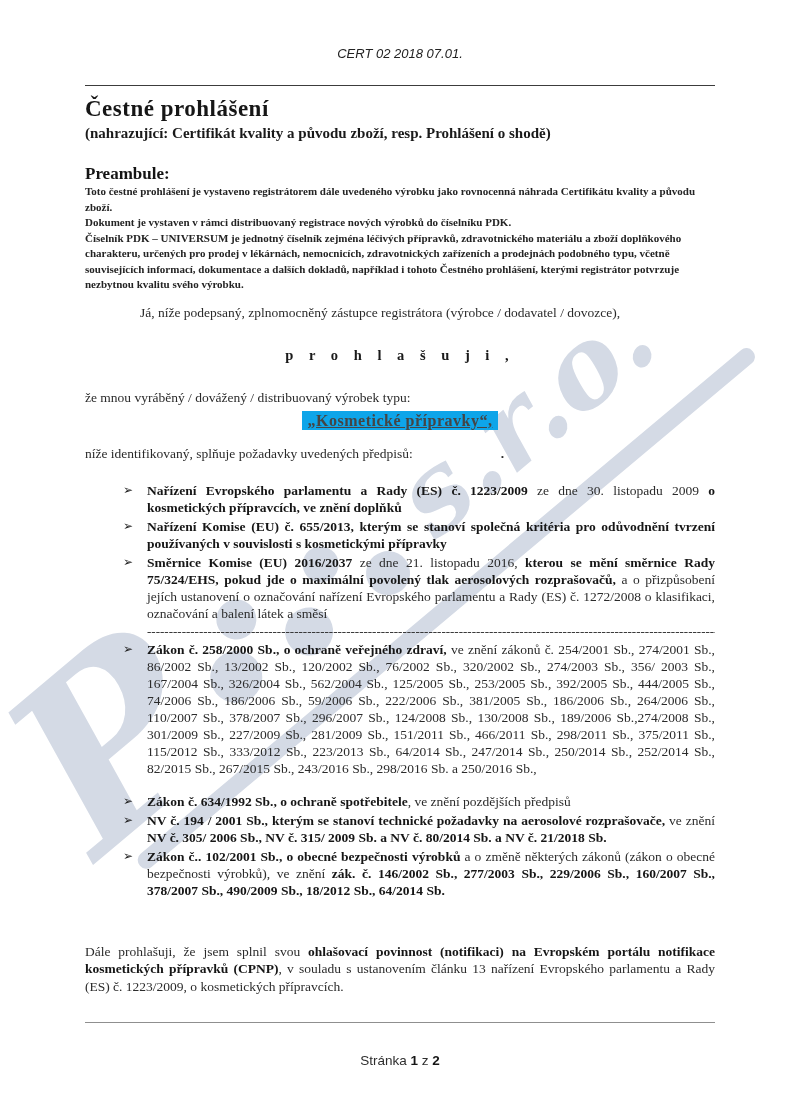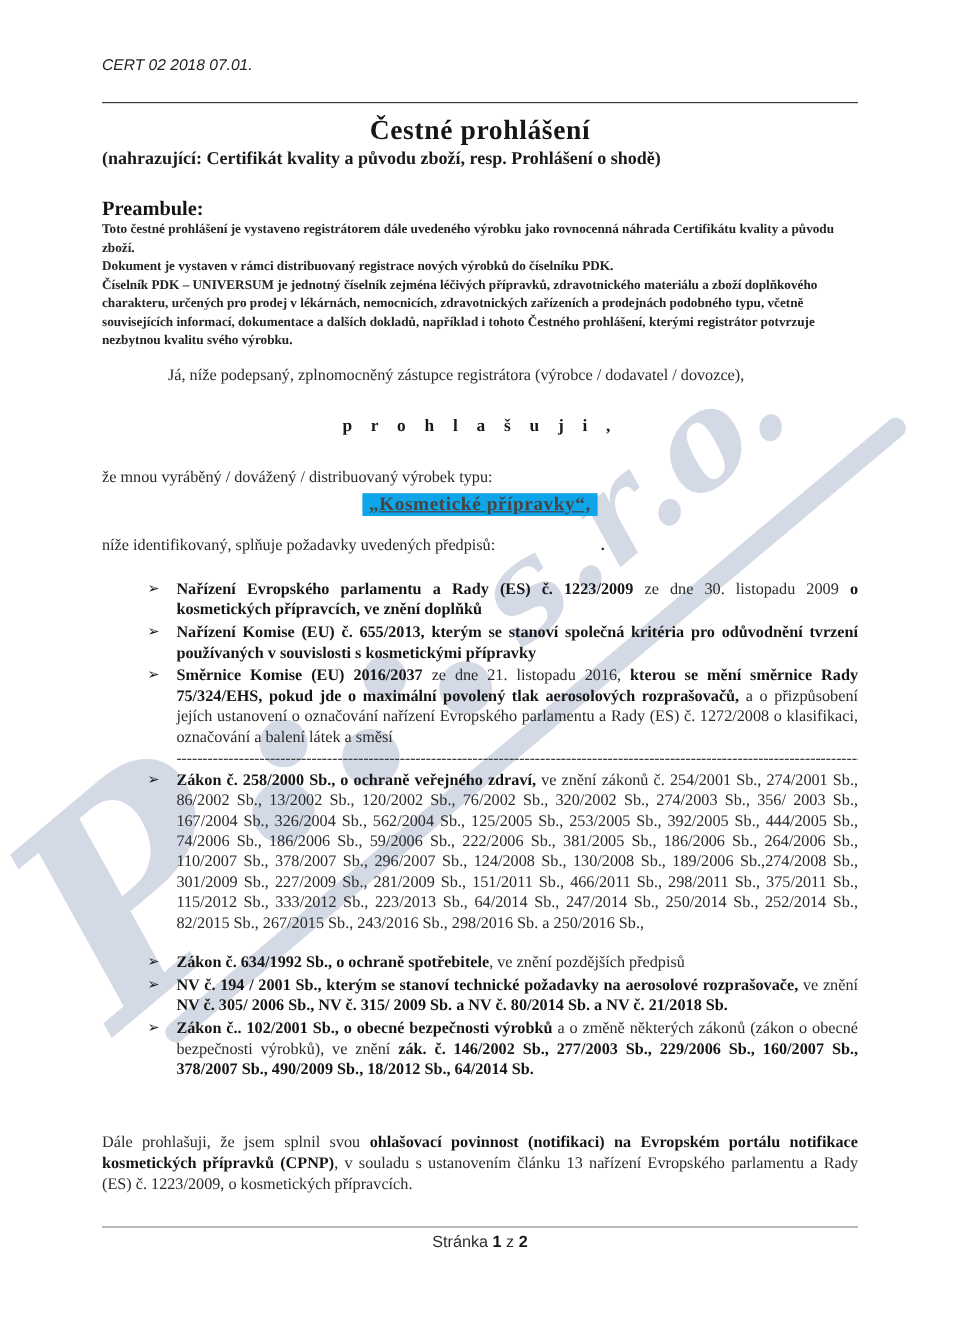--- a/index.html
+++ b/index.html
@@ -4,24 +4,24 @@
 <style>
   html,body{margin:0;padding:0;background:#e8e8e8;}
   .page{
     position:relative;width:800px;height:1100px;margin:0 auto;
     background:#ffffff;overflow:hidden;
     font-family:"Liberation Serif","DejaVu Serif",serif;
     color:#1f1f1f;
   }
   .watermark{position:absolute;inset:0;z-index:0;pointer-events:none;}
   .content{position:relative;z-index:1;padding:0 85px;}
-  .doc-code{padding-top:46px;text-align:left;font-family:"Liberation Sans",sans-serif;
+  .doc-code{padding-top:46px;text-align:center;font-family:"Liberation Sans",sans-serif;
     font-style:italic;font-size:13px;color:#222;}
   .top-rule{border:0;border-top:1.6px solid #3c3c3c;margin:24px 0 0 0;}
-  .title{margin-top:10px;text-align:center;font-size:23px;font-weight:bold;letter-spacing:.5px;color:#161616;}
+  .title{margin-top:10px;font-size:23px;font-weight:bold;letter-spacing:.5px;color:#161616;}
   .subtitle{margin-top:3px;font-size:15px;font-weight:bold;color:#1a1a1a;}
   .preamble-heading{margin-top:22px;font-size:17px;font-weight:bold;color:#141414;}
   .preamble p{margin:0;font-size:11px;line-height:15.5px;font-weight:bold;color:#242424;}
   .intro-line{margin:12px 0 0 0;font-size:13.5px;text-indent:55px;color:#2a2a2a;}
   .declare-verb{margin:26px 0 0 0;text-align:center;font-size:14.5px;font-weight:bold;letter-spacing:6px;color:#1a1a1a;}
   .product-intro{margin:26px 0 0 0;font-size:13.5px;color:#2a2a2a;}
   .product-name-row{margin:6px 0 0 0;text-align:center;}
   .product-name{font-size:16px;font-weight:bold;color:#454545;
     background:#0ea5e9;text-decoration:underline;padding:1px 6px;letter-spacing:.5px;}
   .outro-line{margin:16px 0 0 0;font-size:13.5px;color:#2a2a2a;}
@@ -29,21 +29,21 @@
   .reg-list{margin:20px 0 0 0;padding:0 0 0 38px;list-style:none;}
   .reg-list li{display:flex;margin:0 0 2px 0;}
   .reg-list li.gap-above{margin-top:16px;}
   .bullet{flex:0 0 24px;font-size:12px;line-height:17px;color:#1d1d1d;}
   .reg-text{flex:1;font-size:13.5px;line-height:17px;text-align:justify;color:#2b2b2b;}
   .reg-text .b, .seg-host .b{font-weight:bold;color:#161616;}
   .dash-sep{margin:0 0 2px 62px;font-size:13px;line-height:15px;letter-spacing:0;
     white-space:nowrap;overflow:hidden;color:#2e2e2e;}
   .closing{margin:44px 0 0 0;font-size:13.5px;line-height:17.5px;text-align:justify;color:#2b2b2b;}
   .footer-rule{position:absolute;left:85px;right:85px;top:1022px;border:0;border-top:1.4px solid #8f8f8f;margin:0;}
-  .footer-text{position:absolute;left:0;right:0;top:1027px;text-align:center;
+  .footer-text{position:absolute;left:0;right:0;top:1053px;text-align:center;
     font-family:"Liberation Sans",sans-serif;font-size:13.5px;color:#2e2e2e;z-index:1;}
 </style>
 </head>
 <body>
 
 <div class="page">
 
   <svg class="watermark" width="800" height="1100" viewBox="0 0 800 1100" aria-hidden="true">
     <g transform="translate(105,855) rotate(-40)" fill="#d4dae5">
       <rect x="20" y="22" width="800" height="17" rx="8"></rect>

